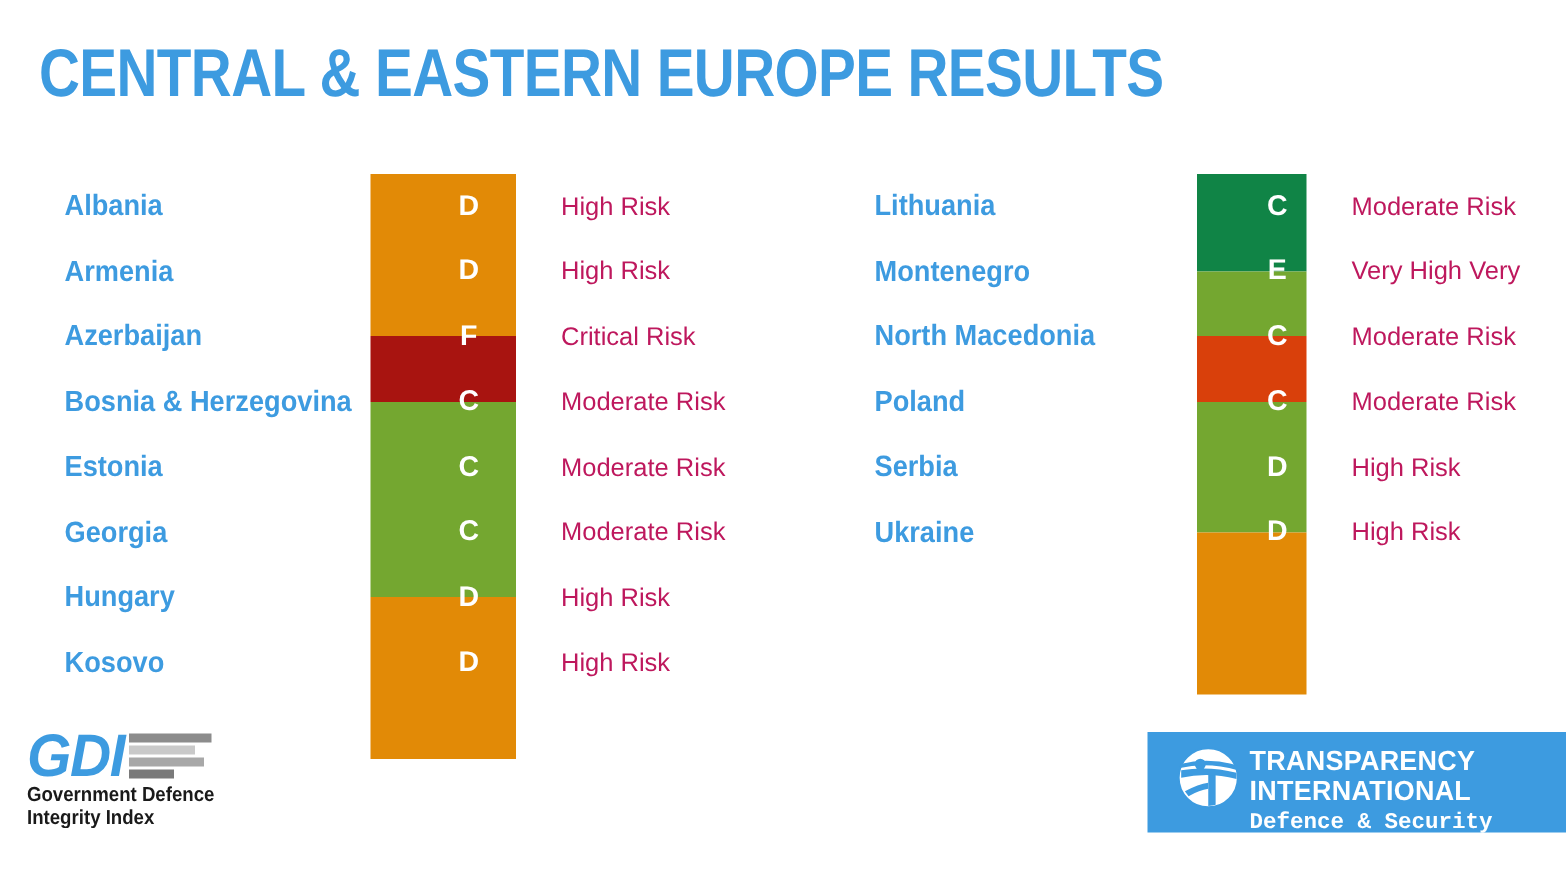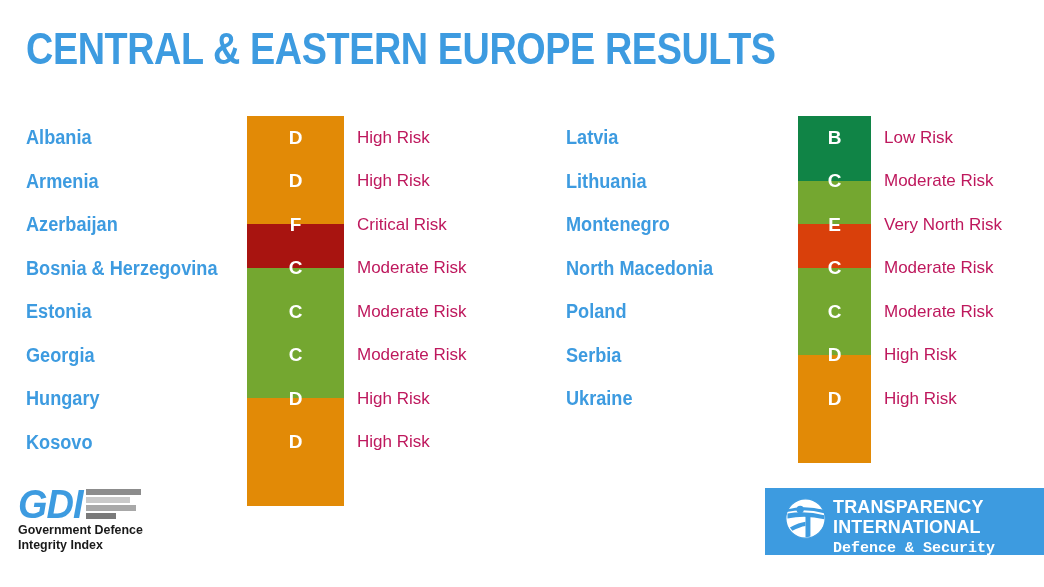--- a/index.html
+++ b/index.html
@@ -51,20 +51,21 @@
   }
   #panel-left  .grade-stack { left: 221px; width: 97px; }
   #panel-right .grade-stack { left: 232px; width: 73px; }
 
   .grade-band {
     width: 100%;
   }
 
   .rows {
     position: relative;
+    margin-left: 17px;
   }
   .row {
     position: relative;
     height: 43.5px;
     display: flex;
     align-items: center;
   }
   .country {
     font-family: "Liberation Sans Narrow", "Liberation Sans", sans-serif;
     font-size: 19.5px;
@@ -253,33 +254,28 @@
   <div class="panel" id="panel-right">
     <div class="grade-stack">
         <div class="grade-band" style="height: 64.5px; background: rgb(16, 132, 70);"></div>
         <div class="grade-band" style="height: 43.5px; background: rgb(116, 167, 48);"></div>
         <div class="grade-band" style="height: 43.5px; background: rgb(217, 64, 11);"></div>
         <div class="grade-band" style="height: 87px; background: rgb(116, 167, 48);"></div>
         <div class="grade-band" style="height: 108px; background: rgb(226, 138, 6);"></div>
       </div>
     <div class="rows">
         <div class="row">
-          <div class="country">Latvia</div>
-          <div class="grade-letter">B</div>
-          <div class="risk">Low Risk</div>
-        </div>
-        <div class="row">
           <div class="country">Lithuania</div>
           <div class="grade-letter">C</div>
           <div class="risk">Moderate Risk</div>
         </div>
         <div class="row">
           <div class="country">Montenegro</div>
           <div class="grade-letter">E</div>
-          <div class="risk">Very North Risk</div>
+          <div class="risk">Very High Very</div>
         </div>
         <div class="row">
           <div class="country">North Macedonia</div>
           <div class="grade-letter">C</div>
           <div class="risk">Moderate Risk</div>
         </div>
         <div class="row">
           <div class="country">Poland</div>
           <div class="grade-letter">C</div>
           <div class="risk">Moderate Risk</div>

